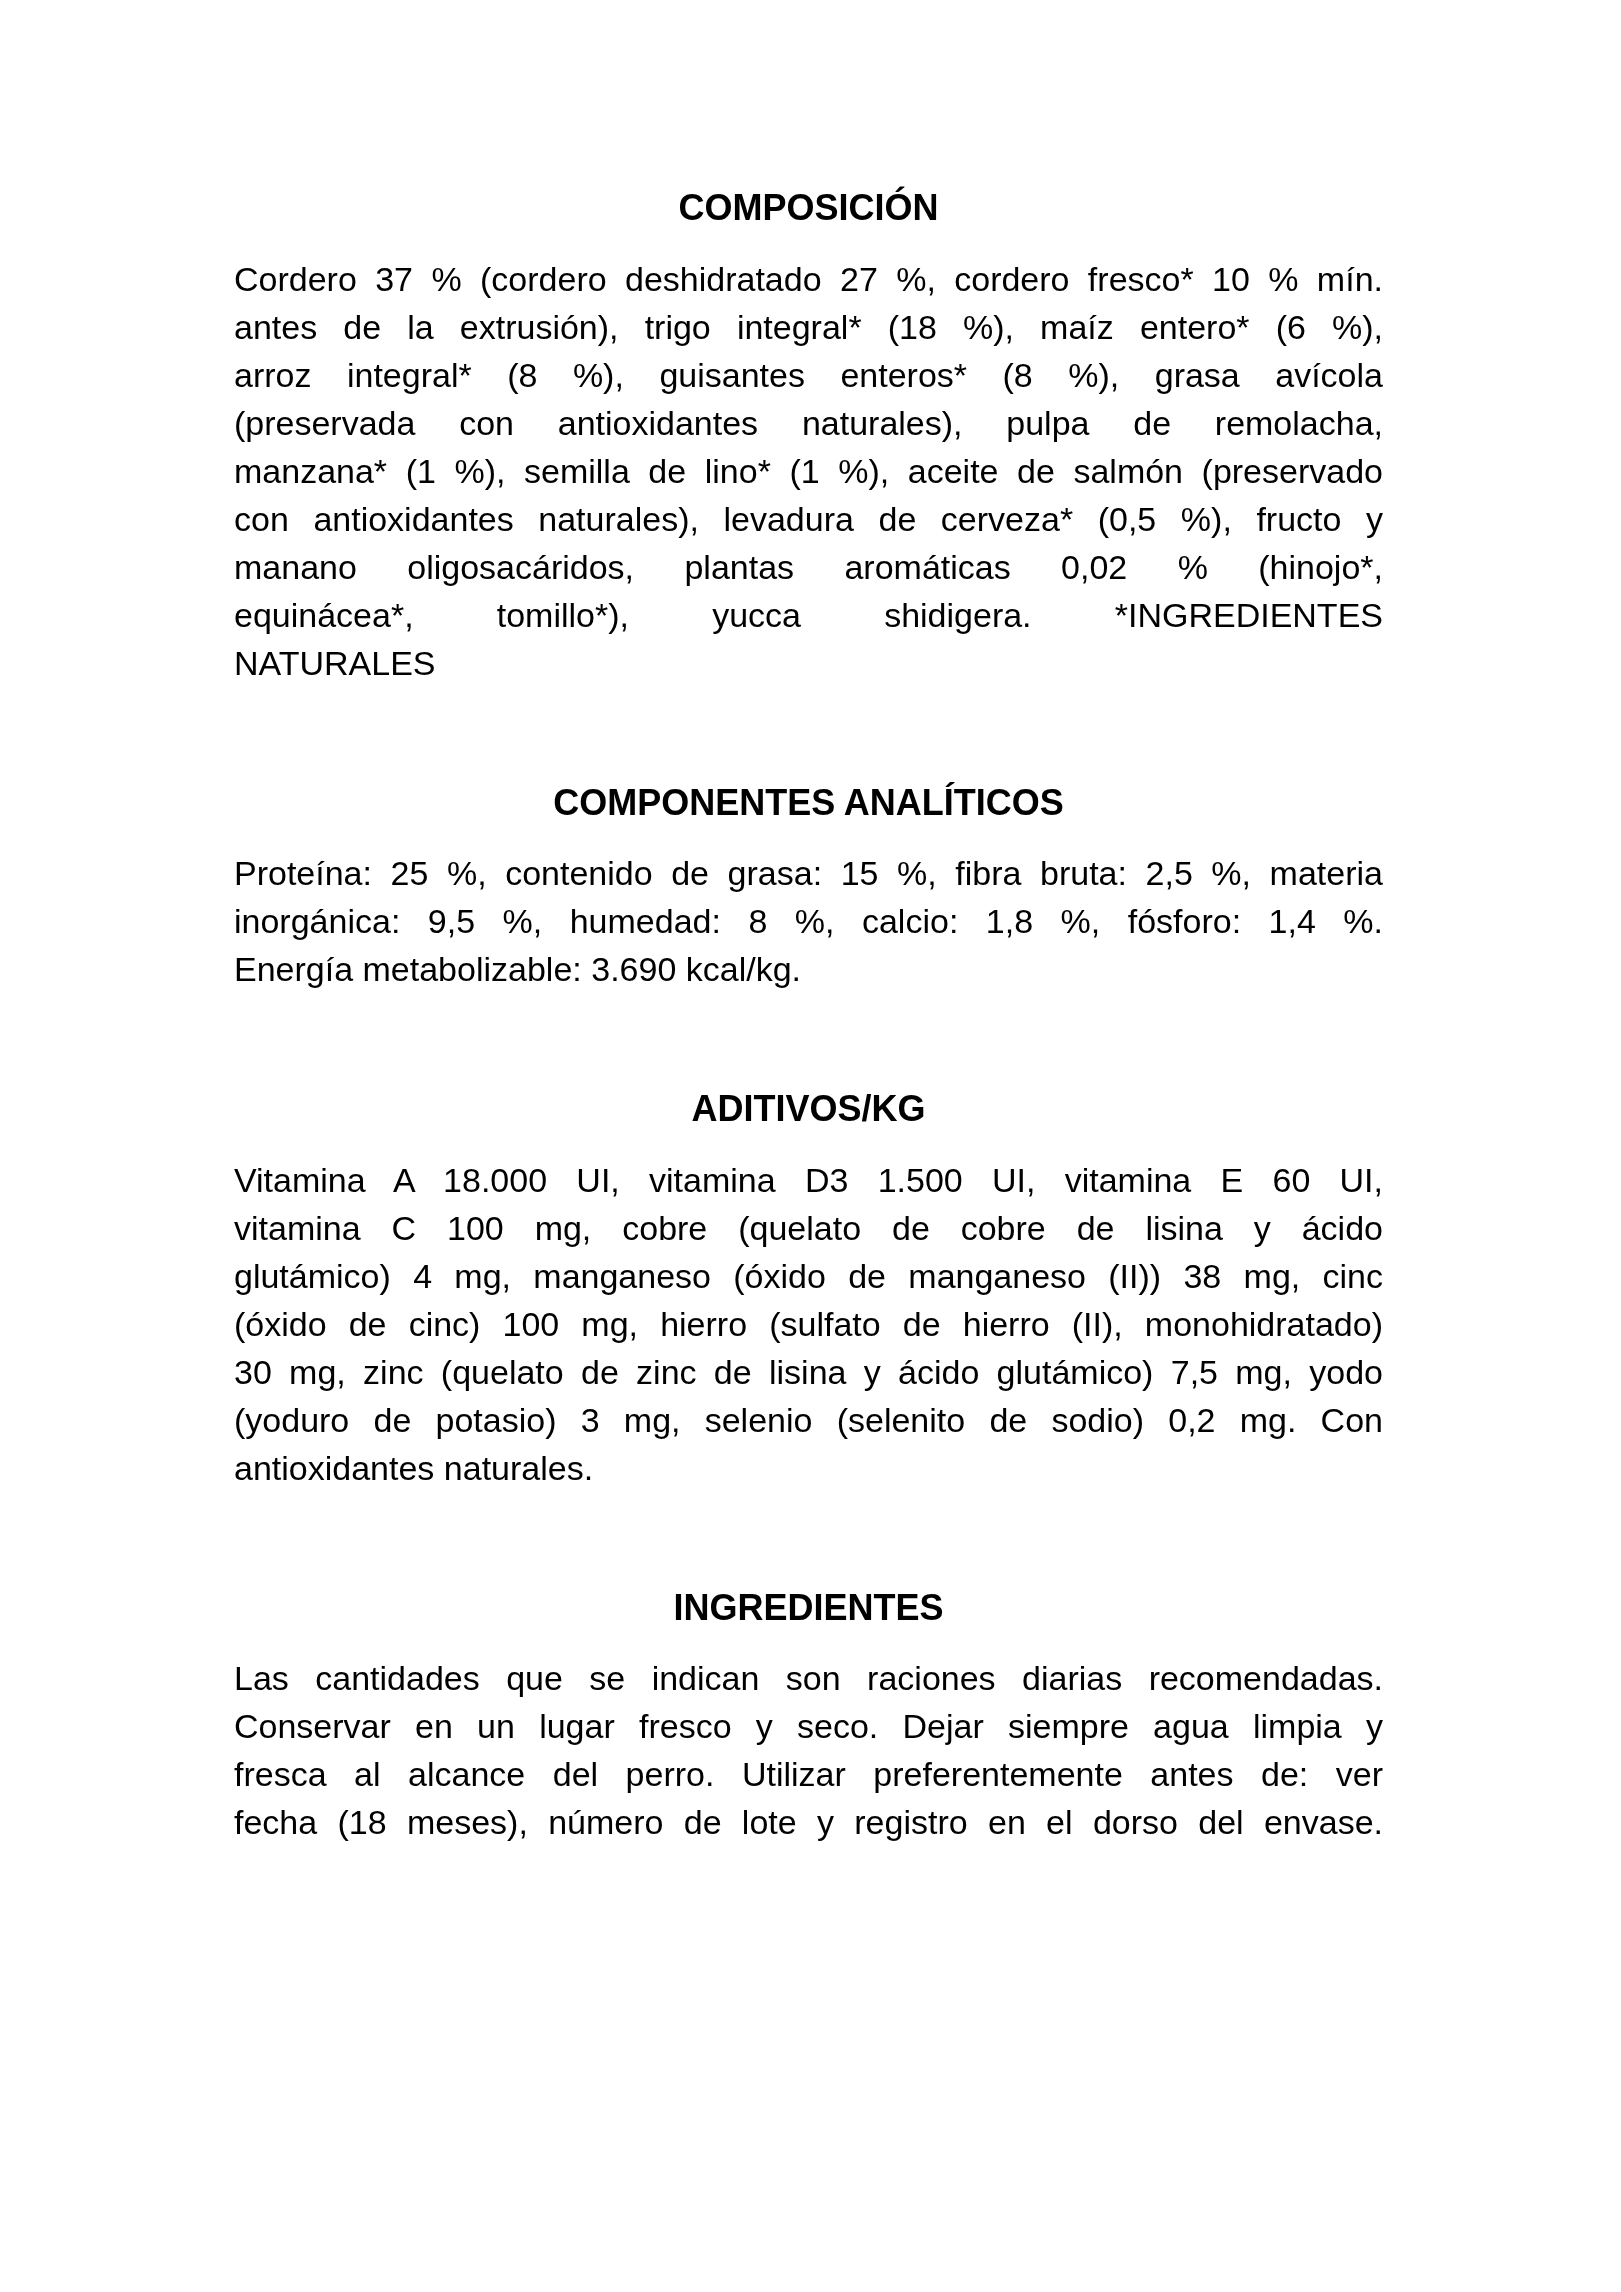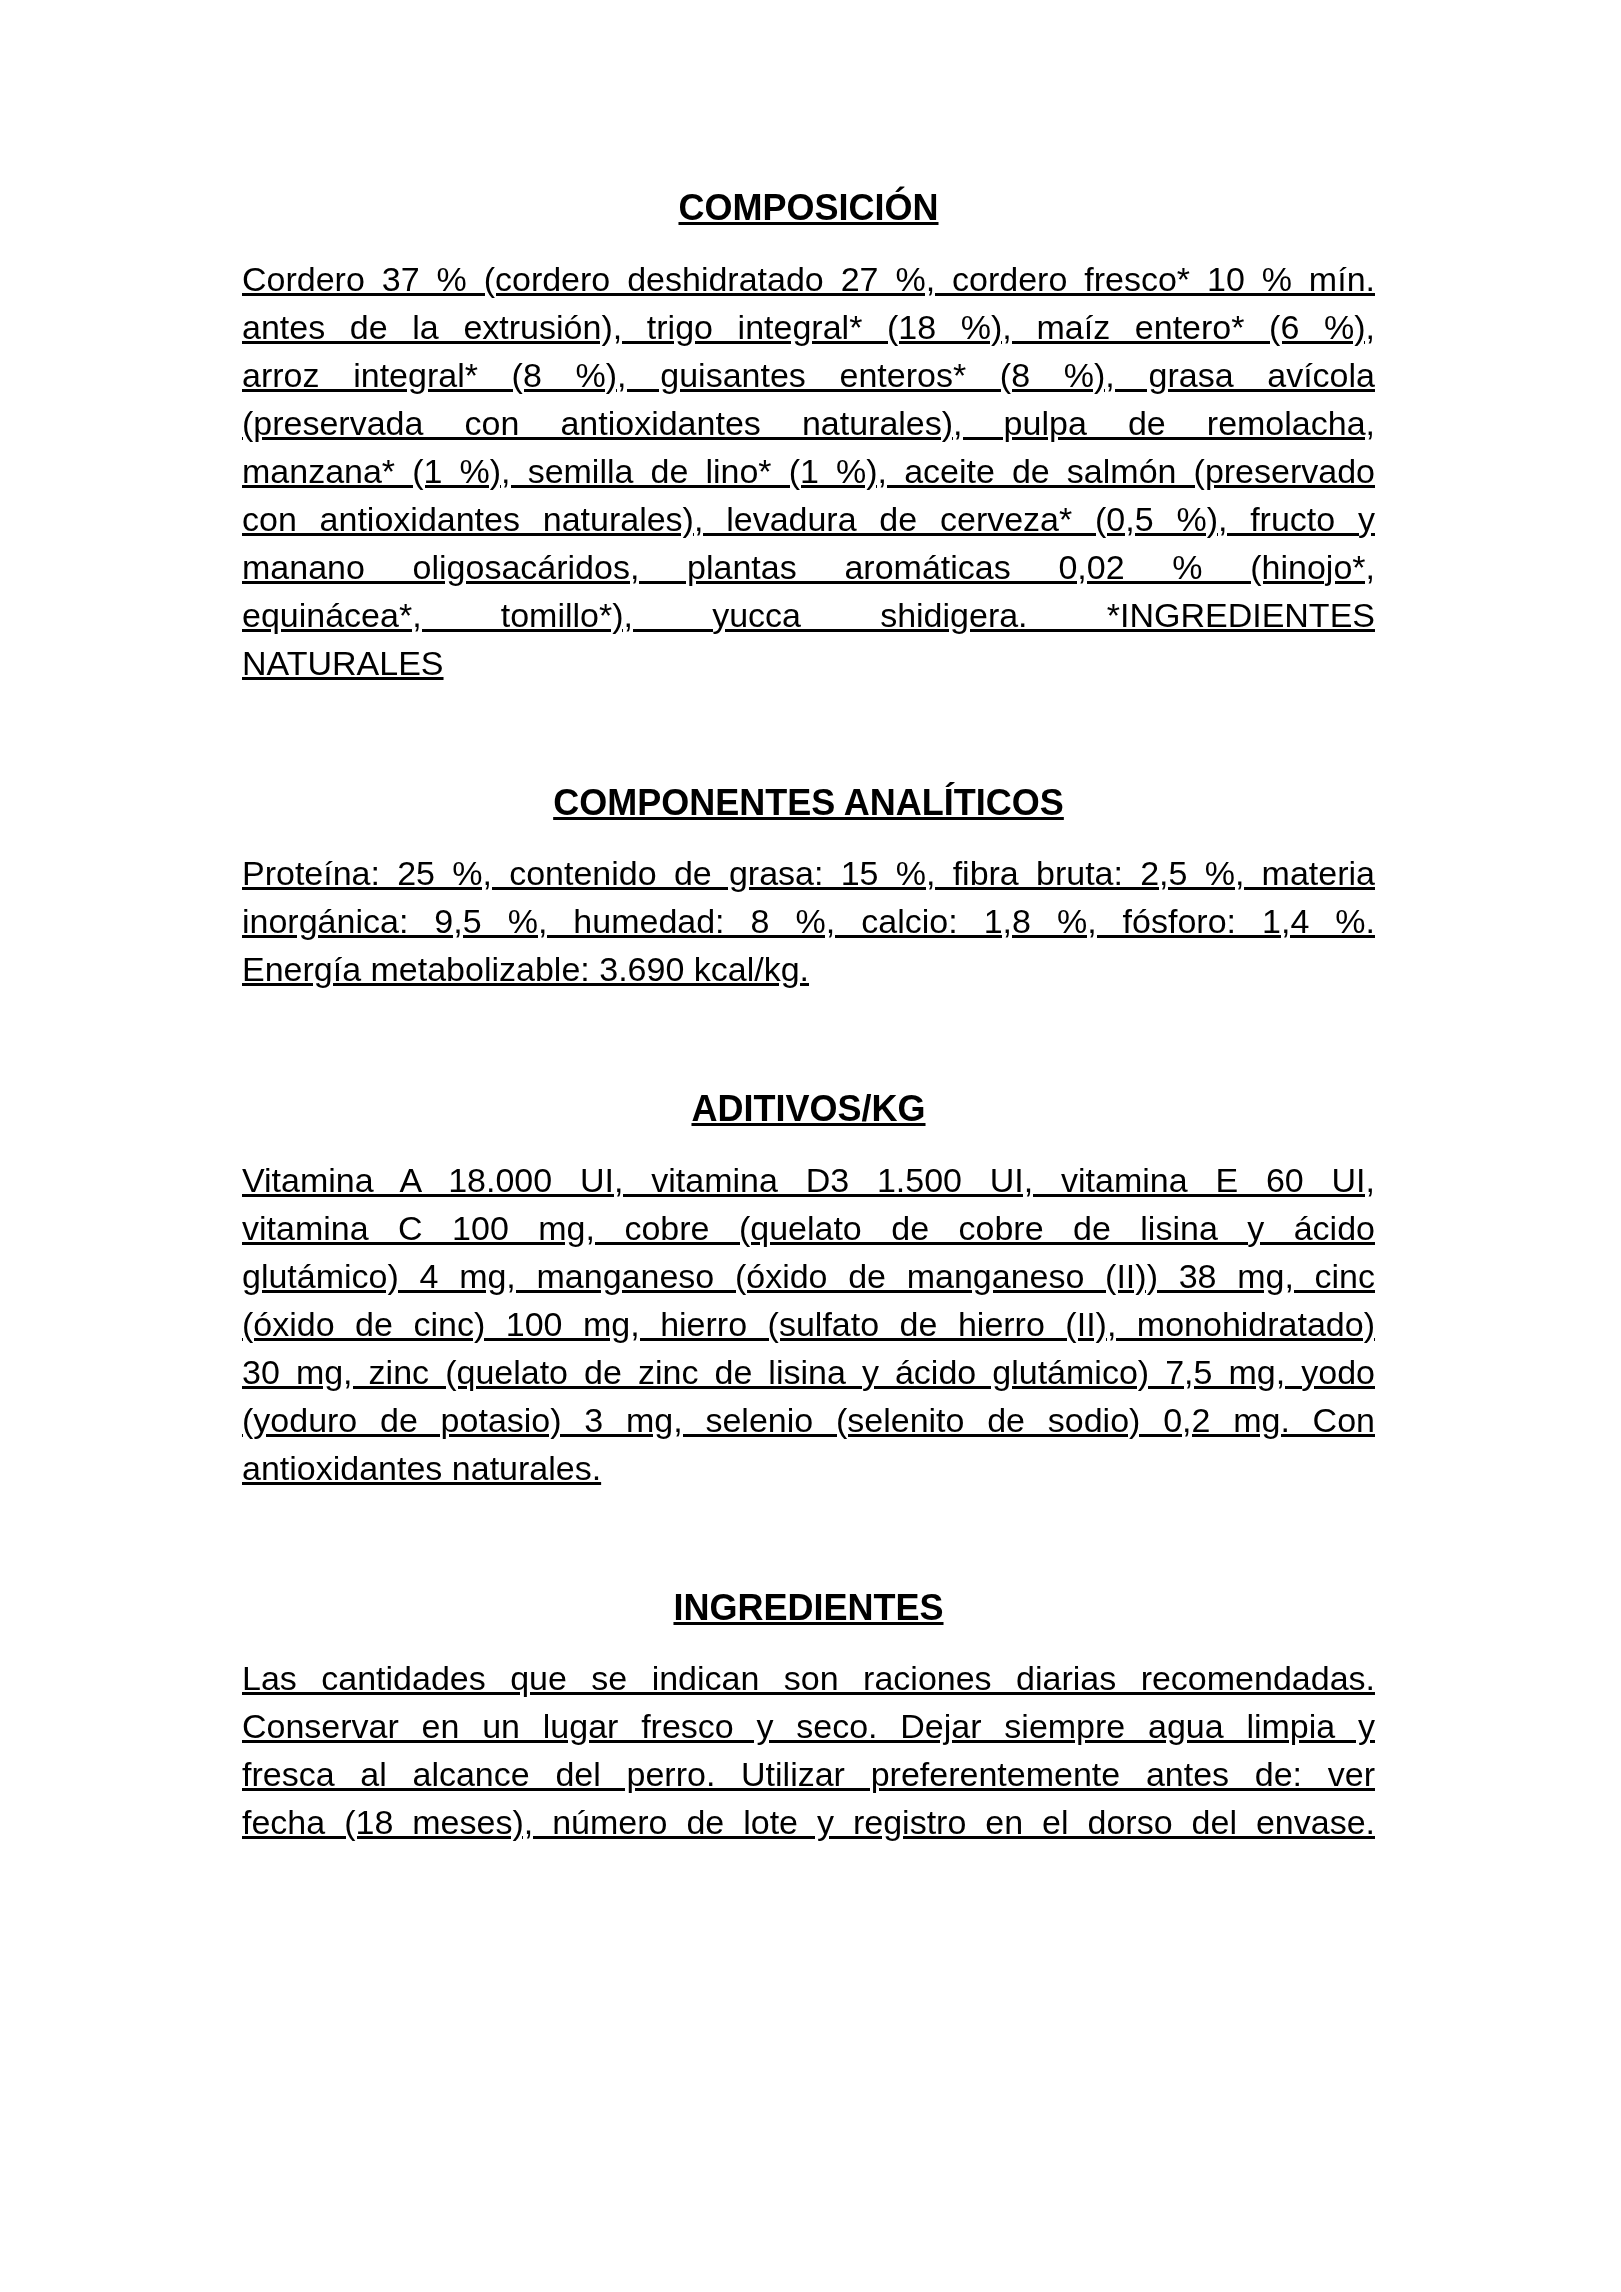--- a/index.html
+++ b/index.html
@@ -12,33 +12,32 @@
     background: #ffffff;
     color: #000000;
     font-family: "Liberation Sans", "DejaVu Sans", sans-serif;
     overflow: hidden;
   }
   .page {
     box-sizing: border-box;
     width: 1621px;
     height: 1690px;
     padding: 184px 234px 0 230px;
-    text-decoration: underline;
   }
   .section { margin: 0; }
   .section:not(:first-child) { margin-top: 92px; }
   .section-title {
     font-size: 36px;
     line-height: 47px;
     font-weight: bold;
     text-align: center;
     margin: 0 0 23.5px 0;
     letter-spacing: 0px;
   }
-  .para { margin: 12px; }
+  .para { margin: 4px; }
   .line {
     font-size: 34px;
     line-height: 48px;
     text-align: justify;
     text-align-last: justify;
     white-space: normal;
   }
   .line.para-end {
     text-align-last: left;
   }

